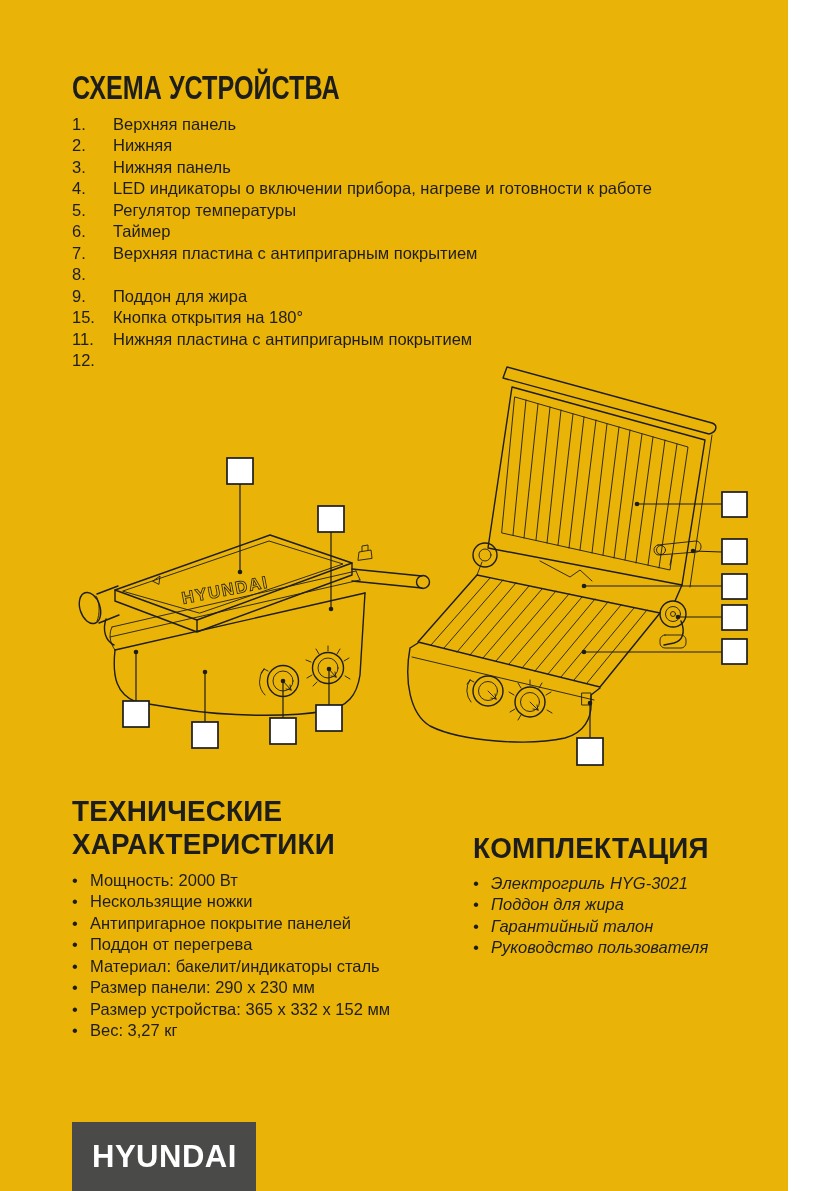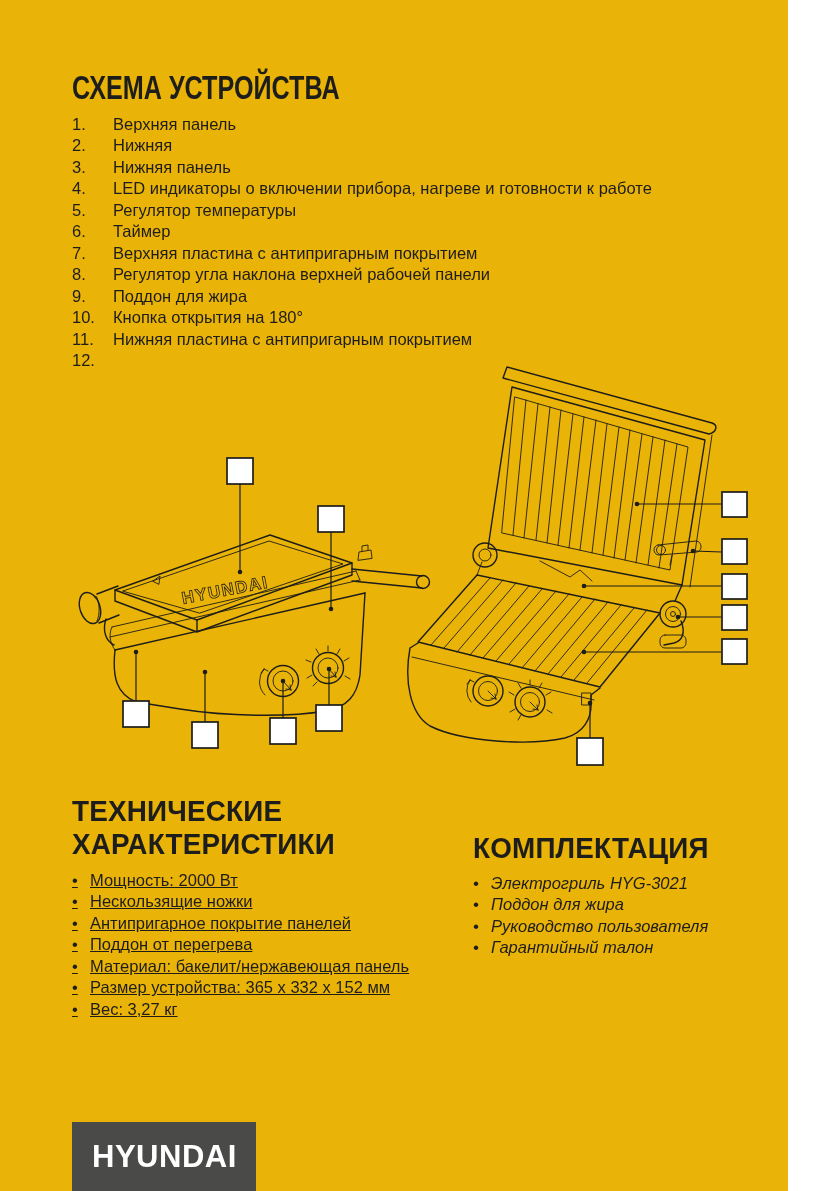--- a/index.html
+++ b/index.html
@@ -8,21 +8,21 @@
   .h1{position:absolute;left:72px;top:68px;font-size:34px;font-weight:bold;white-space:nowrap;
       transform:scaleX(0.74);transform-origin:0 0;letter-spacing:0;}
   .h2{position:absolute;font-size:29px;font-weight:bold;line-height:33px;white-space:nowrap;
       transform:scaleX(0.96);transform-origin:0 0;letter-spacing:0.2px;}
   #specs-heading{left:72px;top:795px;}
   #package-heading{left:473px;top:832px;}
   .parts{position:absolute;left:72px;top:114px;font-size:16.5px;line-height:21.45px;}
   .parts .row{display:flex;}
   .parts .num{width:41px;flex:none;}
   .bullets{position:absolute;font-size:16.5px;line-height:21.45px;}
-  #specs-list{left:72px;top:870px;text-decoration:underline;}
+  #specs-list{left:72px;top:870px;}
   #package-list{left:473px;top:873px;font-style:italic;}
   .bullets .row{display:flex;}
   .bullets .row::before{content:"\2022";width:18px;flex:none;font-size:16.5px;}
   .logo{position:absolute;left:72px;top:1122px;width:184px;height:69px;background:#4a4a48;
         display:flex;align-items:center;box-sizing:border-box;padding-left:20px;}
   .logo span{color:#fff;font-size:32px;font-weight:bold;letter-spacing:0.5px;
         transform:scaleX(0.97);transform-origin:0 50%;white-space:nowrap;}
   .diagram{position:absolute;left:60px;top:365px;width:710px;height:410px;}
   .ln{fill:none;stroke:#1d1d1b;stroke-width:1.4;stroke-linejoin:round;stroke-linecap:round;}
   .thin{fill:none;stroke:#1d1d1b;stroke-width:0.9;stroke-linejoin:round;stroke-linecap:round;}
@@ -63,28 +63,27 @@
     <div class="row">
         <span class="num">6.</span>
         <span>Таймер</span>
       </div>
     <div class="row">
         <span class="num">7.</span>
         <span>Верхняя пластина с антипригарным покрытием</span>
       </div>
     <div class="row">
         <span class="num">8.</span>
-        <span>Регулятор угла наклона верхней рабочей панели</span>
       </div>
     <div class="row">
         <span class="num">9.</span>
         <span>Поддон для жира</span>
       </div>
     <div class="row">
-        <span class="num">10.</span>
+        <span class="num">15.</span>
         <span>Кнопка открытия на 180°</span>
       </div>
     <div class="row">
         <span class="num">11.</span>
         <span>Нижняя пластина с антипригарным покрытием</span>
       </div>
     <div class="row">
         <span class="num">12.</span>
       </div>
   </div>
@@ -205,44 +204,47 @@
     <div class="row">
         <span>Нескользящие ножки</span>
       </div>
     <div class="row">
         <span>Антипригарное покрытие панелей</span>
       </div>
     <div class="row">
         <span>Поддон от перегрева</span>
       </div>
     <div class="row">
-        <span>Материал: бакелит/нержавеющая панель</span>
+        <span>Материал: бакелит/индикаторы сталь</span>
+      </div>
+    <div class="row">
+        <span>Размер панели: 290 х 230 мм</span>
       </div>
     <div class="row">
         <span>Размер устройства: 365 х 332 х 152 мм</span>
       </div>
     <div class="row">
         <span>Вес: 3,27 кг</span>
       </div>
   </div>
 
   <div class="h2" id="package-heading">КОМПЛЕКТАЦИЯ</div>
 
   <div class="bullets" id="package-list">
     <div class="row">
         <span>Электрогриль HYG-3021</span>
       </div>
     <div class="row">
         <span>Поддон для жира</span>
       </div>
     <div class="row">
+        <span>Гарантийный талон</span>
+      </div>
+    <div class="row">
         <span>Руководство пользователя</span>
-      </div>
-    <div class="row">
-        <span>Гарантийный талон</span>
       </div>
   </div>
 
   <div class="logo">
     <span>HYUNDAI</span>
   </div>
 
 </div>
 
 </body></html>

